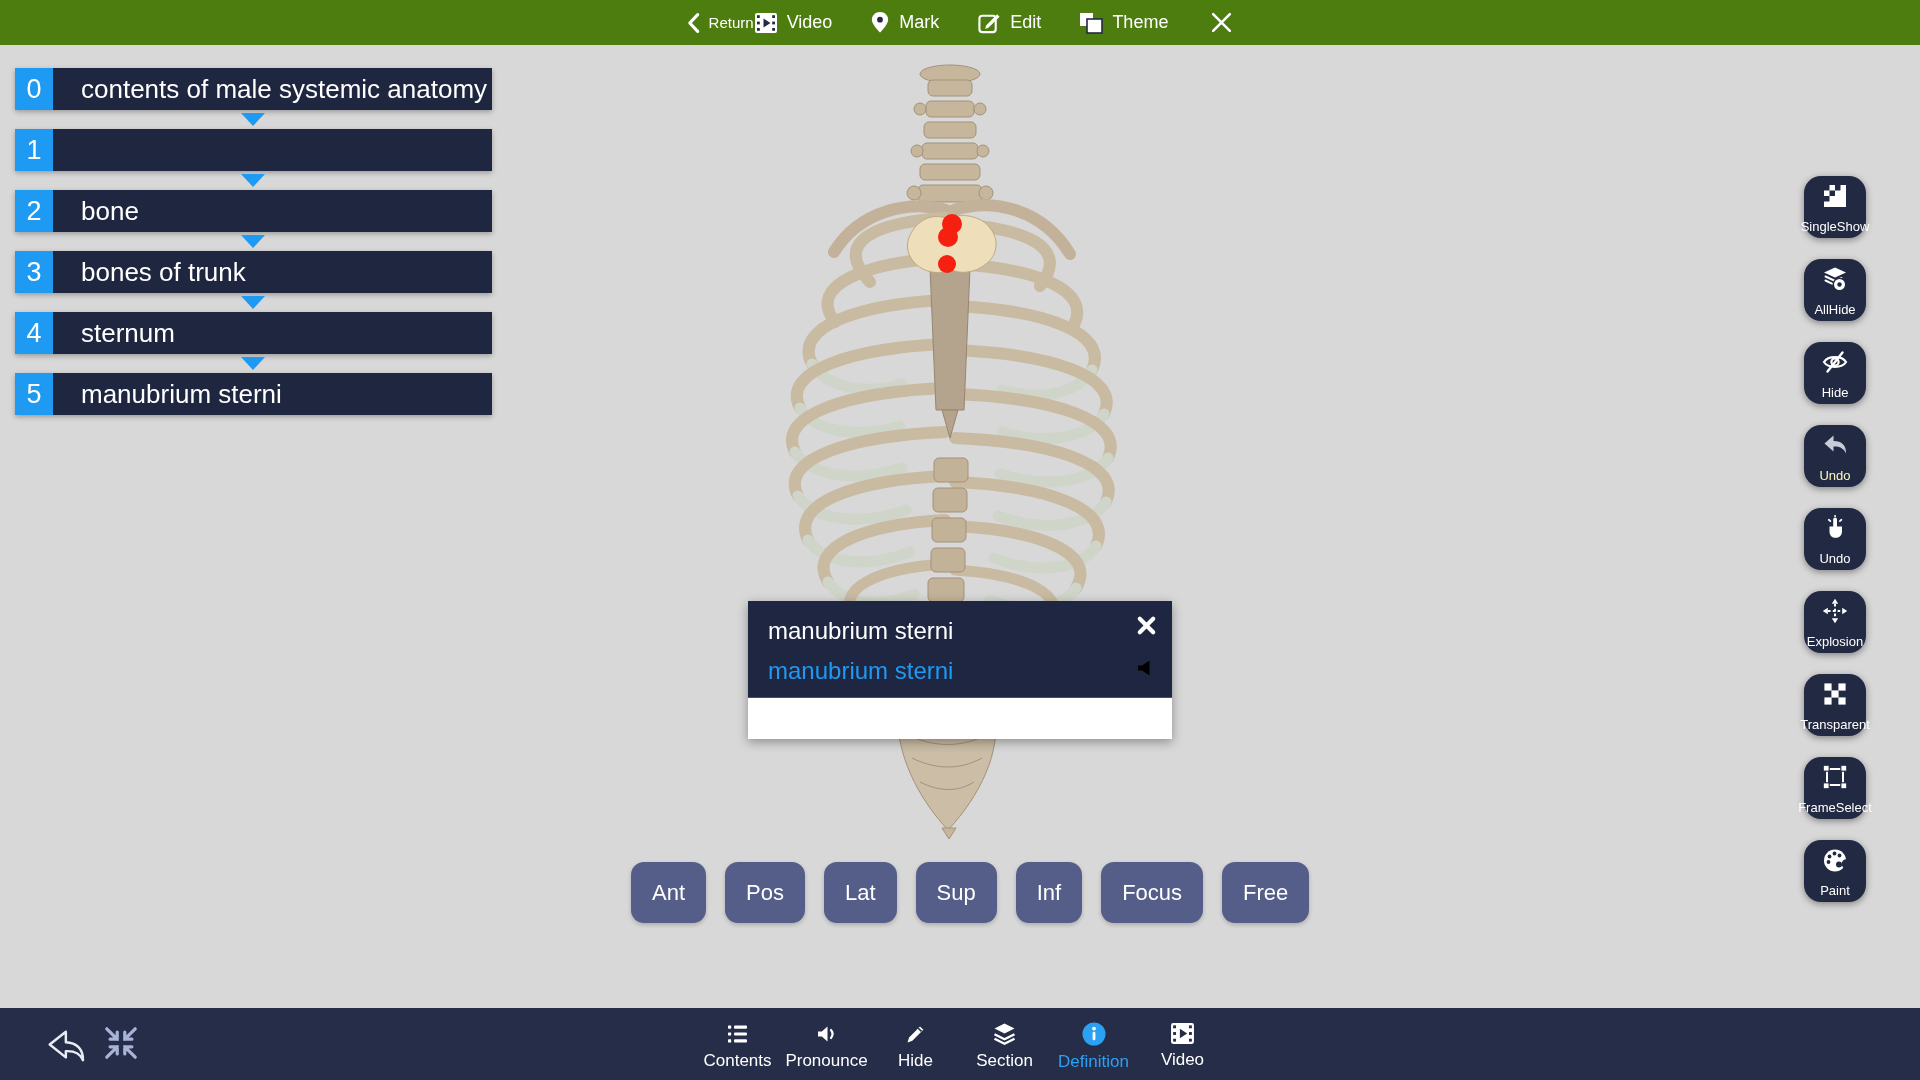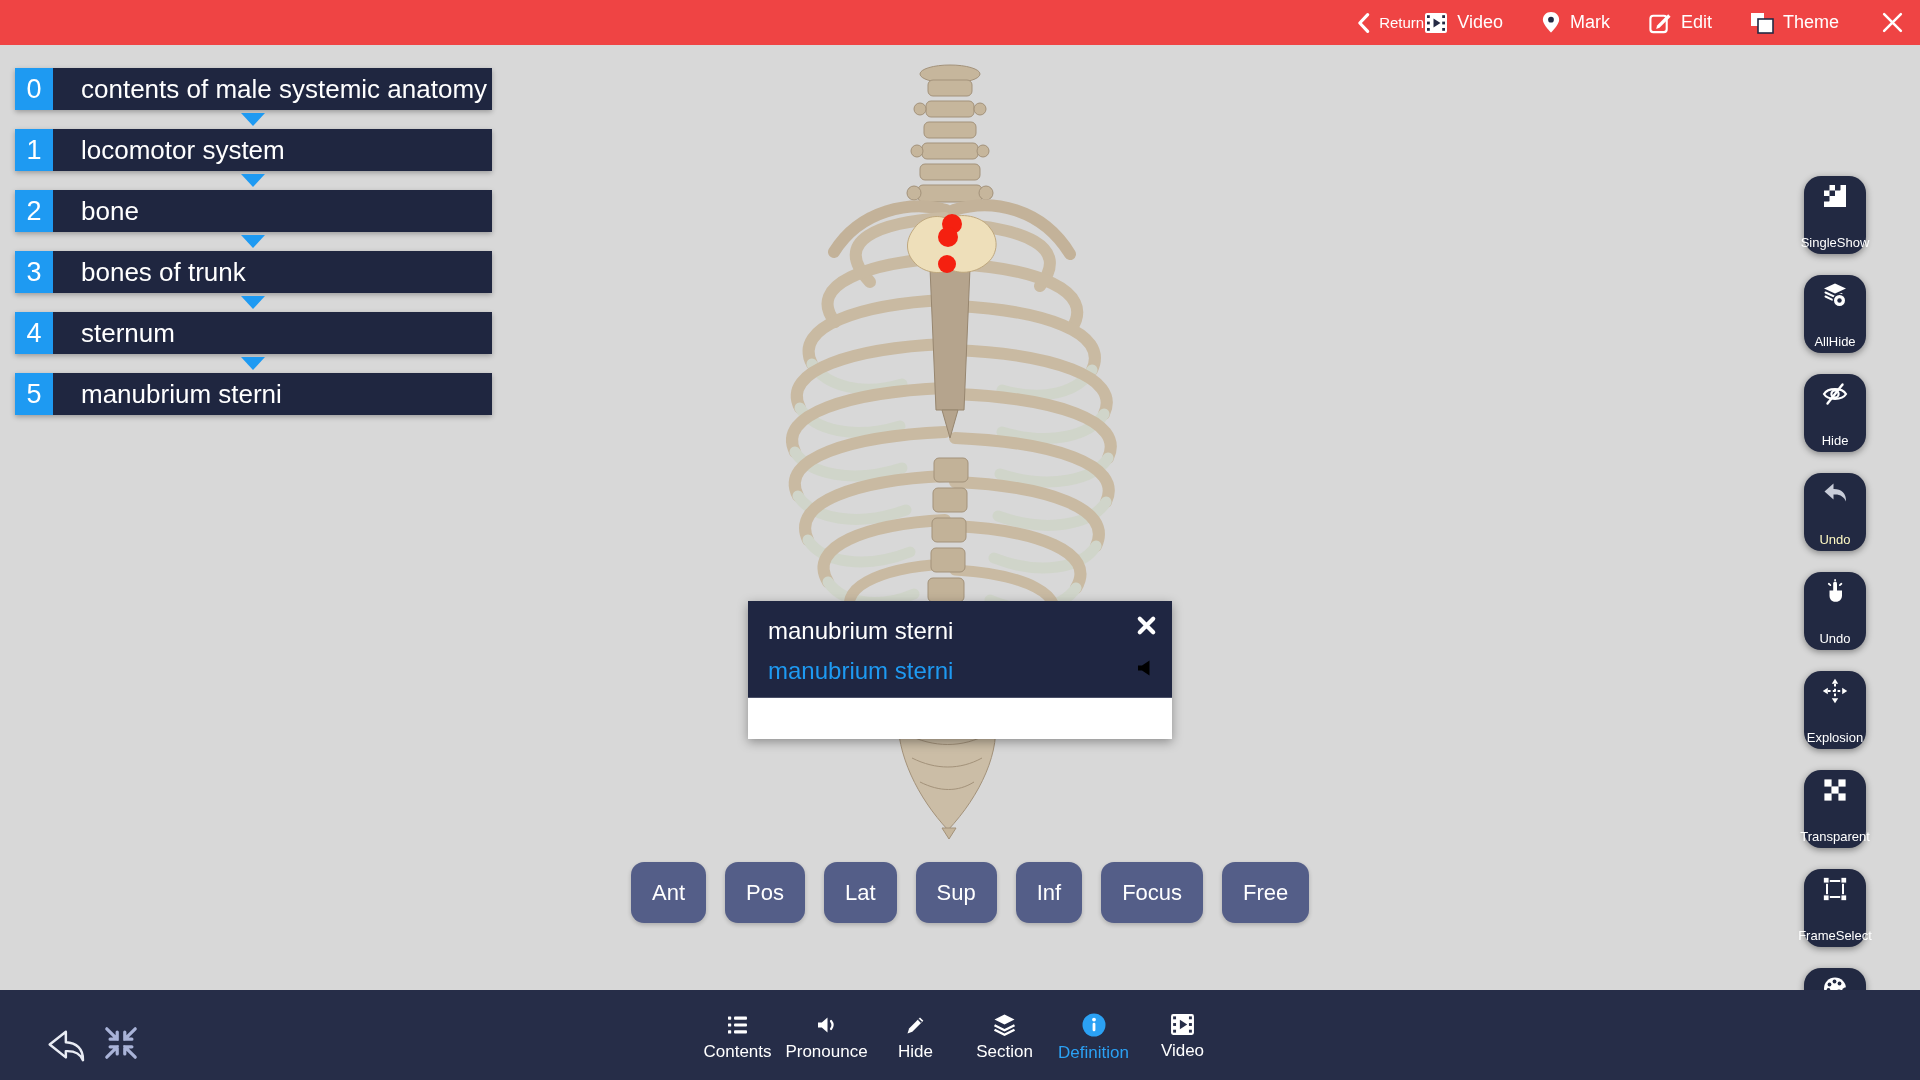--- a/index.html
+++ b/index.html
@@ -1,22 +1,22 @@
 <!DOCTYPE html>
 <html><head>
 <meta charset="utf-8">
 <style>
   * { margin:0; padding:0; box-sizing:border-box; }
   html,body { background:#9a9a9a; }
   body { font-family:"Liberation Sans", sans-serif; }
   .stage { position:relative; width:1920px; height:1080px; background:#d8d8d8; overflow:hidden; }
 
   
-  .topbar { position:absolute; top:0; left:0; width:1920px; height:45px; background:#ef4444;
-            display:flex; align-items:center; justify-content:flex-end; padding:0 16px; }
+  .topbar { position:absolute; top:0; left:0; width:1920px; height:45px; background:#4d7c0f;
+            display:flex; align-items:center; justify-content:center; padding:0 16px; }
   .return-btn { display:flex; align-items:center; gap:9px; color:#fff; font-size:15px; cursor:pointer; }
   .topmenu { display:flex; align-items:center; gap:38px; }
   .topmenu-item { display:flex; align-items:center; gap:9px; color:#fff; font-size:18px; cursor:pointer; }
   .top-close { display:flex; align-items:center; margin-left:4px; cursor:pointer; }
 
   
   .crumbs { position:absolute; left:15px; top:68px; width:477px; }
   .crumb { position:relative; height:42px; margin-bottom:19px; background:#1f2640;
            display:flex; align-items:stretch; box-shadow:0 2px 5px rgba(0,0,0,.28); cursor:pointer; }
   .crumb-num { width:38px; background:#1e9af2; color:#fff; font-size:27px;
@@ -33,36 +33,36 @@
   .popup { position:absolute; left:748px; top:601px; width:424px; box-shadow:0 3px 10px rgba(0,0,0,.35); }
   .popup-main { position:relative; height:97px; background:#1f2642; border-bottom:1px solid #4a5068; }
   .popup-title { position:absolute; left:20px; top:16px; color:#fff; font-size:24px; }
   .popup-link { position:absolute; left:20px; top:56px; color:#1e9af2; font-size:24px; cursor:pointer; }
   .popup-close { position:absolute; right:14px; top:13px; cursor:pointer; }
   .popup-speaker { position:absolute; right:18px; top:58px; cursor:pointer; }
   .popup-blank { height:41px; background:#ffffff; }
 
   
   .tools { position:absolute; left:1804px; top:176px; width:62px; }
-  .tool { position:relative; width:62px; height:78px; border-radius:17px; background:#222942;
+  .tool { position:relative; width:62px; height:62px; border-radius:17px; background:#222942;
           margin-bottom:21px; box-shadow:0 2px 7px rgba(0,0,0,.4); cursor:pointer; }
   .tool-icon { position:absolute; left:50%; top:7px; transform:translateX(-50%); }
   .tool-label { position:absolute; bottom:4px; left:50%; transform:translateX(-50%);
                 color:#fff; font-size:13px; white-space:nowrap; }
   .tool.disabled .tool-label { color:#fef9c3; }
 
   
   .views { position:absolute; left:631px; top:862px; display:flex; gap:19px; }
   .view-btn { min-width:55px; height:61px; padding:0 21px; background:#545e88; border:none;
               border-radius:13px; color:#fff; font-size:22px; font-family:inherit;
               display:flex; align-items:center; justify-content:center;
               box-shadow:0 2px 4px rgba(0,0,0,.2); cursor:pointer; }
 
   
-  .bottombar { position:absolute; left:0; bottom:0; width:1920px; height:90px; background:#262d48; }
+  .bottombar { position:absolute; left:0; bottom:0; width:1920px; height:72px; background:#262d48; }
   .bottomnav { position:absolute; left:50%; top:0; height:100%; transform:translateX(-50%);
                display:flex; align-items:center; }
   .nav-item { width:89px; height:100%; display:flex; flex-direction:column; align-items:center;
               justify-content:center; gap:5px; padding-top:4px; cursor:pointer; }
   .nav-label { color:#fff; font-size:17px; white-space:nowrap; }
   .nav-item.active .nav-label { color:#2ba1f4; }
   .corner-undo { position:absolute; left:40px; bottom:12px; cursor:pointer; }
   .corner-collapse { position:absolute; left:103px; bottom:15px; cursor:pointer; }
 </style>
 </head>
@@ -221,21 +221,20 @@
     </div>
   </div>
 
   <div class="crumbs">
     <div class="crumb">
       <div class="crumb-num">0</div>
       <div class="crumb-label">contents of male systemic anatomy</div>
     </div>
     <div class="crumb">
       <div class="crumb-num">1</div>
-      <div class="crumb-label">locomotor system</div>
     </div>
     <div class="crumb">
       <div class="crumb-num">2</div>
       <div class="crumb-label">bone</div>
     </div>
     <div class="crumb">
       <div class="crumb-num">3</div>
       <div class="crumb-label">bones of trunk</div>
     </div>
     <div class="crumb">

